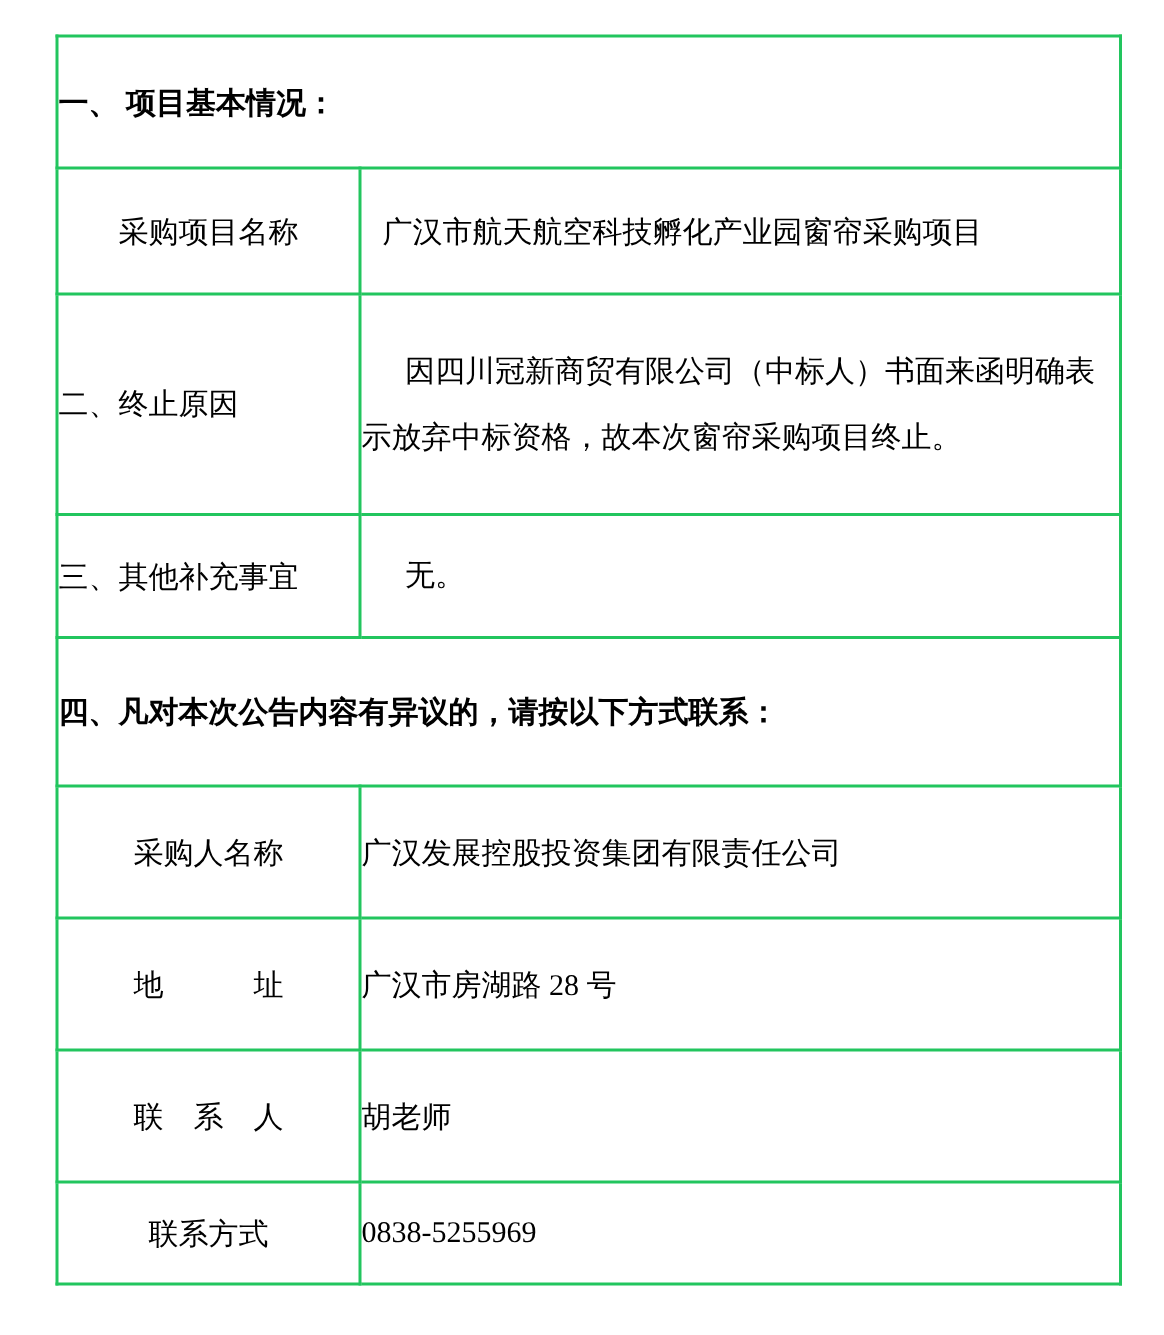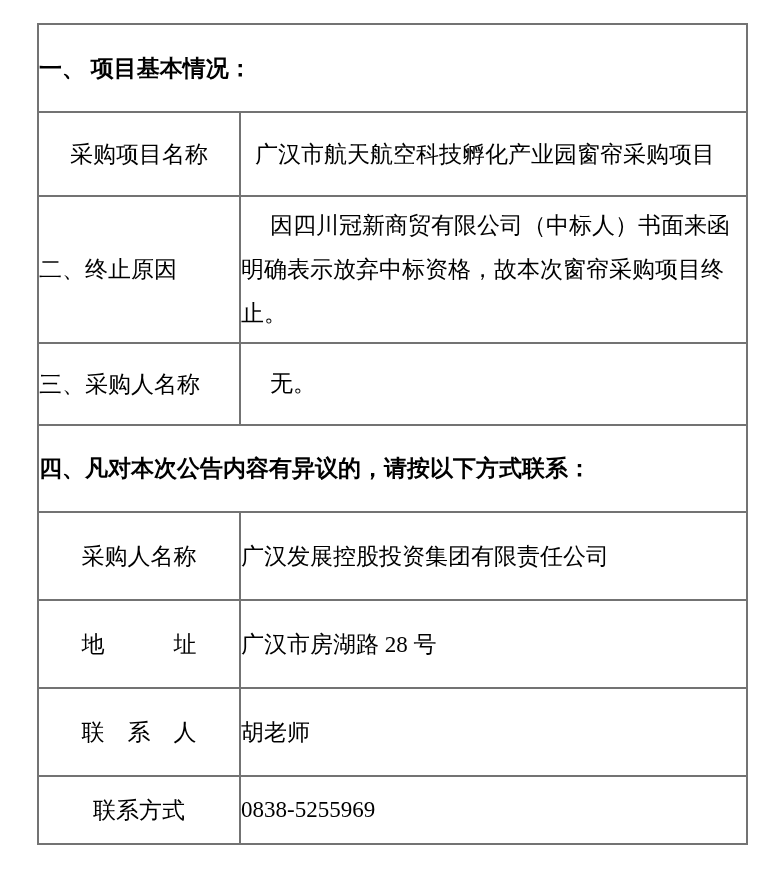--- a/index.html
+++ b/index.html
@@ -17,32 +17,32 @@
   }
   table.doc-table {
     position: absolute;
     left: 37px;
     top: 23px;
     width: 709px;
     border-collapse: collapse;
     table-layout: fixed;
   }
   table.doc-table td {
-    border: 2px solid #737373;
-    font-size: 23px;
+    border: 2px solid #22c55e;
+    font-size: 20px;
     vertical-align: middle;
     padding: 0;
     overflow: hidden;
   }
   
   tr.r1 { height: 88px; }
   tr.r2 { height: 84px; padding-left: 48px; }
   tr.r3 { height: 147px; }
   tr.r4 { height: 82px; }
-  tr.r5 { height: 87px; }
+  tr.r5 { height: 99px; }
   tr.r6 { height: 88px; margin-left: 24px; }
   tr.r7 { height: 88px; }
   tr.r8 { height: 88px; }
   tr.r9 { height: 68px; }
 
   .section-header {
     font-weight: bold;
     padding-left: 10px;
   }
   .label-center {
@@ -79,21 +79,21 @@
     </tr>
     <tr class="r2">
       <td class="label-center">采购项目名称</td>
       <td class="value-cell value-indent">广汉市航天航空科技孵化产业园窗帘采购项目</td>
     </tr>
     <tr class="r3">
       <td class="label-bold-left">二、终止原因</td>
       <td class="value-cell para">因四川冠新商贸有限公司（中标人）书面来函明确表示放弃中标资格，故本次窗帘采购项目终止。</td>
     </tr>
     <tr class="r4">
-      <td class="label-bold-left">三、采购人名称</td>
+      <td class="label-bold-left">三、其他补充事宜</td>
       <td class="value-cell para">无。</td>
     </tr>
     <tr class="r5">
       <td colspan="2" class="section-header">四、凡对本次公告内容有异议的，请按以下方式联系：</td>
     </tr>
     <tr class="r6">
       <td class="label-center">采购人名称</td>
       <td class="value-cell">广汉发展控股投资集团有限责任公司</td>
     </tr>
     <tr class="r7">

